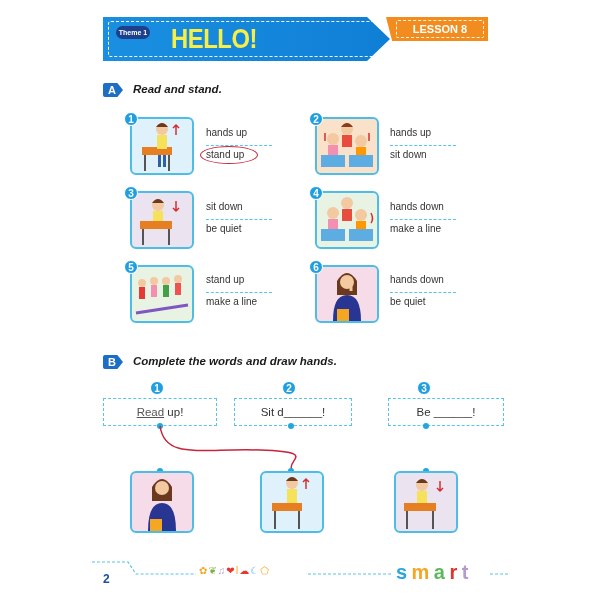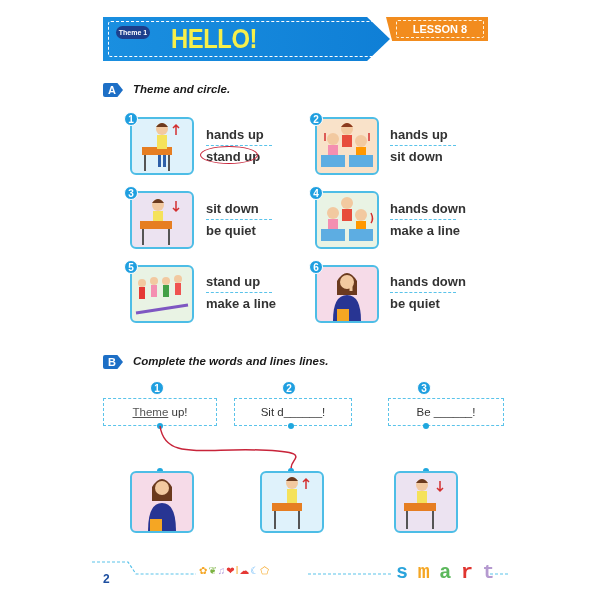--- a/index.html
+++ b/index.html
@@ -21,21 +21,21 @@
 
   
   .pic { border: 2px solid #4dbde6; border-radius: 6px; overflow: hidden; }
   .pic.blue { background: #dff2fb; }
   .pic.pink { background: #f6dbe8; }
   .pic.lav { background: #ece3f1; }
   .pic.peach { background: #f9e2c9; }
   .pic.mint { background: #e9f3e4; }
   .num { width: 14px; height: 14px; border-radius: 50%; background: #1f9fe0; color: #fff; font-weight: bold; font-size: 10px; line-height: 14px; text-align: center; border: 1.5px solid #fff; }
 
-  .opt { font-size: 13px; color: #333; white-space: nowrap; font-weight: bold; }
+  .opt { font-size: 10px; color: #333; white-space: nowrap; }
   .dash-sep { height: 0; border-top: 1px dashed #5ac3ea; }
   .circle { border: 1.2px solid #c8243a; border-radius: 50%; }
 
   
   .bbox { height: 28px; border: 1.3px dashed #5ac3ea; text-align: center; font-size: 11.5px; color: #333; line-height: 26px; }
   .dot { width: 6px; height: 6px; border-radius: 50%; background: #1fa7de; }
   .under { text-decoration: underline; color: #555; }
 
   
   .pg { left: 103px; top: 572px; font-weight: bold; font-size: 12px; color: #1d4fa0; }
@@ -46,21 +46,21 @@
 
 <div class="abs banner"></div>
 <div class="abs banner-inner"></div>
 <div class="abs theme-pill">Theme 1</div>
 <div class="abs hello">HELLO!</div>
 <div class="abs lesson"></div>
 <div class="abs lesson-inner"></div>
 <div class="abs lesson-text">LESSON 8</div>
 
 <div class="abs sec-tag" style="left:103px;top:83px;">A</div>
-<div class="abs sec-title" style="left:133px;top:83px;">Theme and circle.</div>
+<div class="abs sec-title" style="left:133px;top:83px;">Read and stand.</div>
 
 <div class="abs pic blue" style="left:130px;top:117px;width:64px;height:58px;">
   <svg width="60" height="54" viewBox="0 0 60 54">
       <rect x="10" y="28" width="30" height="8" fill="#e67e22"></rect>
       <rect x="12" y="36" width="2" height="16" fill="#555"></rect>
       <rect x="36" y="36" width="2" height="16" fill="#555"></rect>
       <circle cx="30" cy="10" r="6" fill="#f2c9a0"></circle>
       <path d="M24 8 q6 -8 12 0" fill="#6b3a1e"></path>
       <rect x="25" y="16" width="10" height="14" fill="#f5e25a"></rect>
       <rect x="26" y="36" width="3" height="12" fill="#2e5fa8"></rect>
@@ -155,28 +155,28 @@
       <rect x="20" y="42" width="12" height="12" fill="#f5a623"></rect>
       <path d="M34 18 v6" stroke="#f2c9a0" stroke-width="3"></path>
     </svg>
 </div>
 <div class="abs num" style="left:309px;top:260px;">6</div>
 <div class="abs opt" style="left:390px;top:274px;">hands down</div>
 <div class="abs dash-sep" style="left:390px;top:292px;width:66px;"></div>
 <div class="abs opt" style="left:390px;top:296px;">be quiet</div>
 
 <div class="abs sec-tag" style="left:103px;top:355px;">B</div>
-<div class="abs sec-title" style="left:133px;top:355px;">Complete the words and lines lines.</div>
+<div class="abs sec-title" style="left:133px;top:355px;">Complete the words and draw hands.</div>
 
 <div class="abs num" style="left:150px;top:381px;">1</div>
 <div class="abs num" style="left:282px;top:381px;">2</div>
 <div class="abs num" style="left:417px;top:381px;">3</div>
 
 <div class="abs bbox" style="left:103px;top:398px;width:114px;">
-  <span class="under">Theme</span><span> up!</span>
+  <span class="under">Read</span><span> up!</span>
 </div>
 <div class="abs bbox" style="left:234px;top:398px;width:118px;">
   <span>Sit d</span><span>______</span><span>!</span>
 </div>
 <div class="abs bbox" style="left:388px;top:398px;width:116px;">
   <span>Be </span><span>______</span><span>!</span>
 </div>
 
 <div class="abs dot" style="left:157px;top:423px;"></div>
 <div class="abs dot" style="left:288px;top:423px;"></div>
@@ -225,19 +225,19 @@
   <path d="M92 562 H128 L136 574 H196" stroke="#5ac3ea" stroke-width="1.2" stroke-dasharray="3,2" fill="none"></path>
   <path d="M308 574 H392" stroke="#5ac3ea" stroke-width="1.2" stroke-dasharray="3,2" fill="none"></path>
   <path d="M490 574 H510" stroke="#5ac3ea" stroke-width="1.2" stroke-dasharray="3,2" fill="none"></path>
 </svg>
 <div class="abs pg">2</div>
 
 <div class="abs" style="left:199px;top:565px;font-size:10px;letter-spacing:1px;">
   <span style="color:#f5a623">✿</span><span style="color:#7cb342">❦</span><span style="color:#b39ddb">♫</span><span style="color:#e53935">❤</span><span style="color:#f5a623">ǀ</span><span style="color:#e53935">☁</span><span style="color:#42a5f5">☾</span><span style="color:#f5a623">⬠</span>
 </div>
 
-<div class="abs smart" style="left:396px;top:561px;font-family:Liberation Mono, monospace;">
+<div class="abs smart" style="left:396px;top:561px;">
   <span style="color:#2aa4dc">s</span>
   <span style="color:#f5a623">m</span>
   <span style="color:#5cb85c">a</span>
   <span style="color:#e0342f">r</span>
   <span style="color:#b59ad0">t</span>
 </div>
 
 </body></html>

